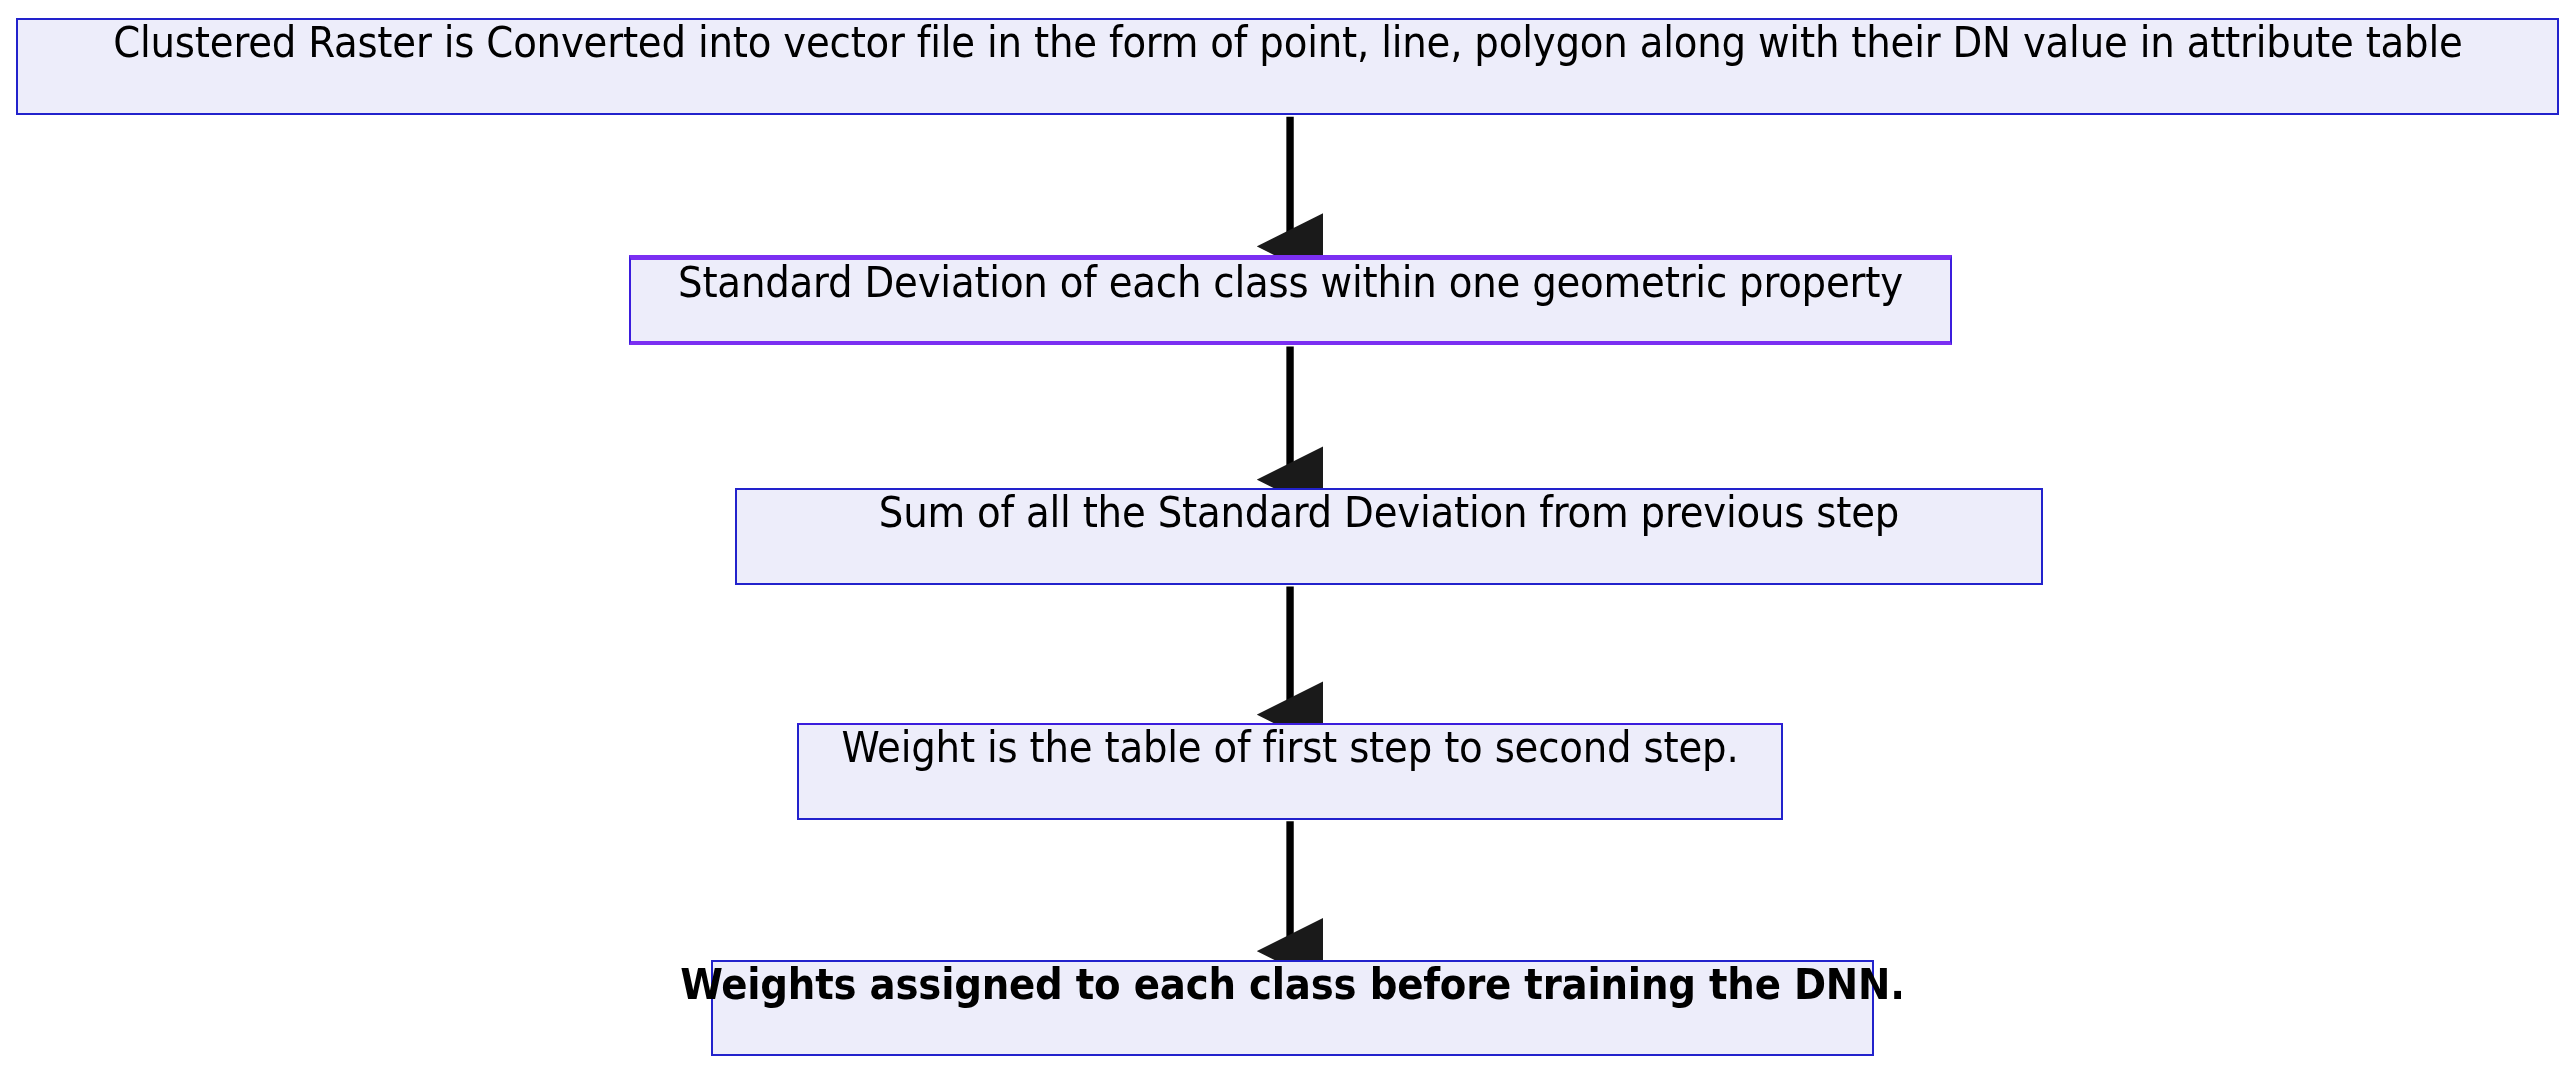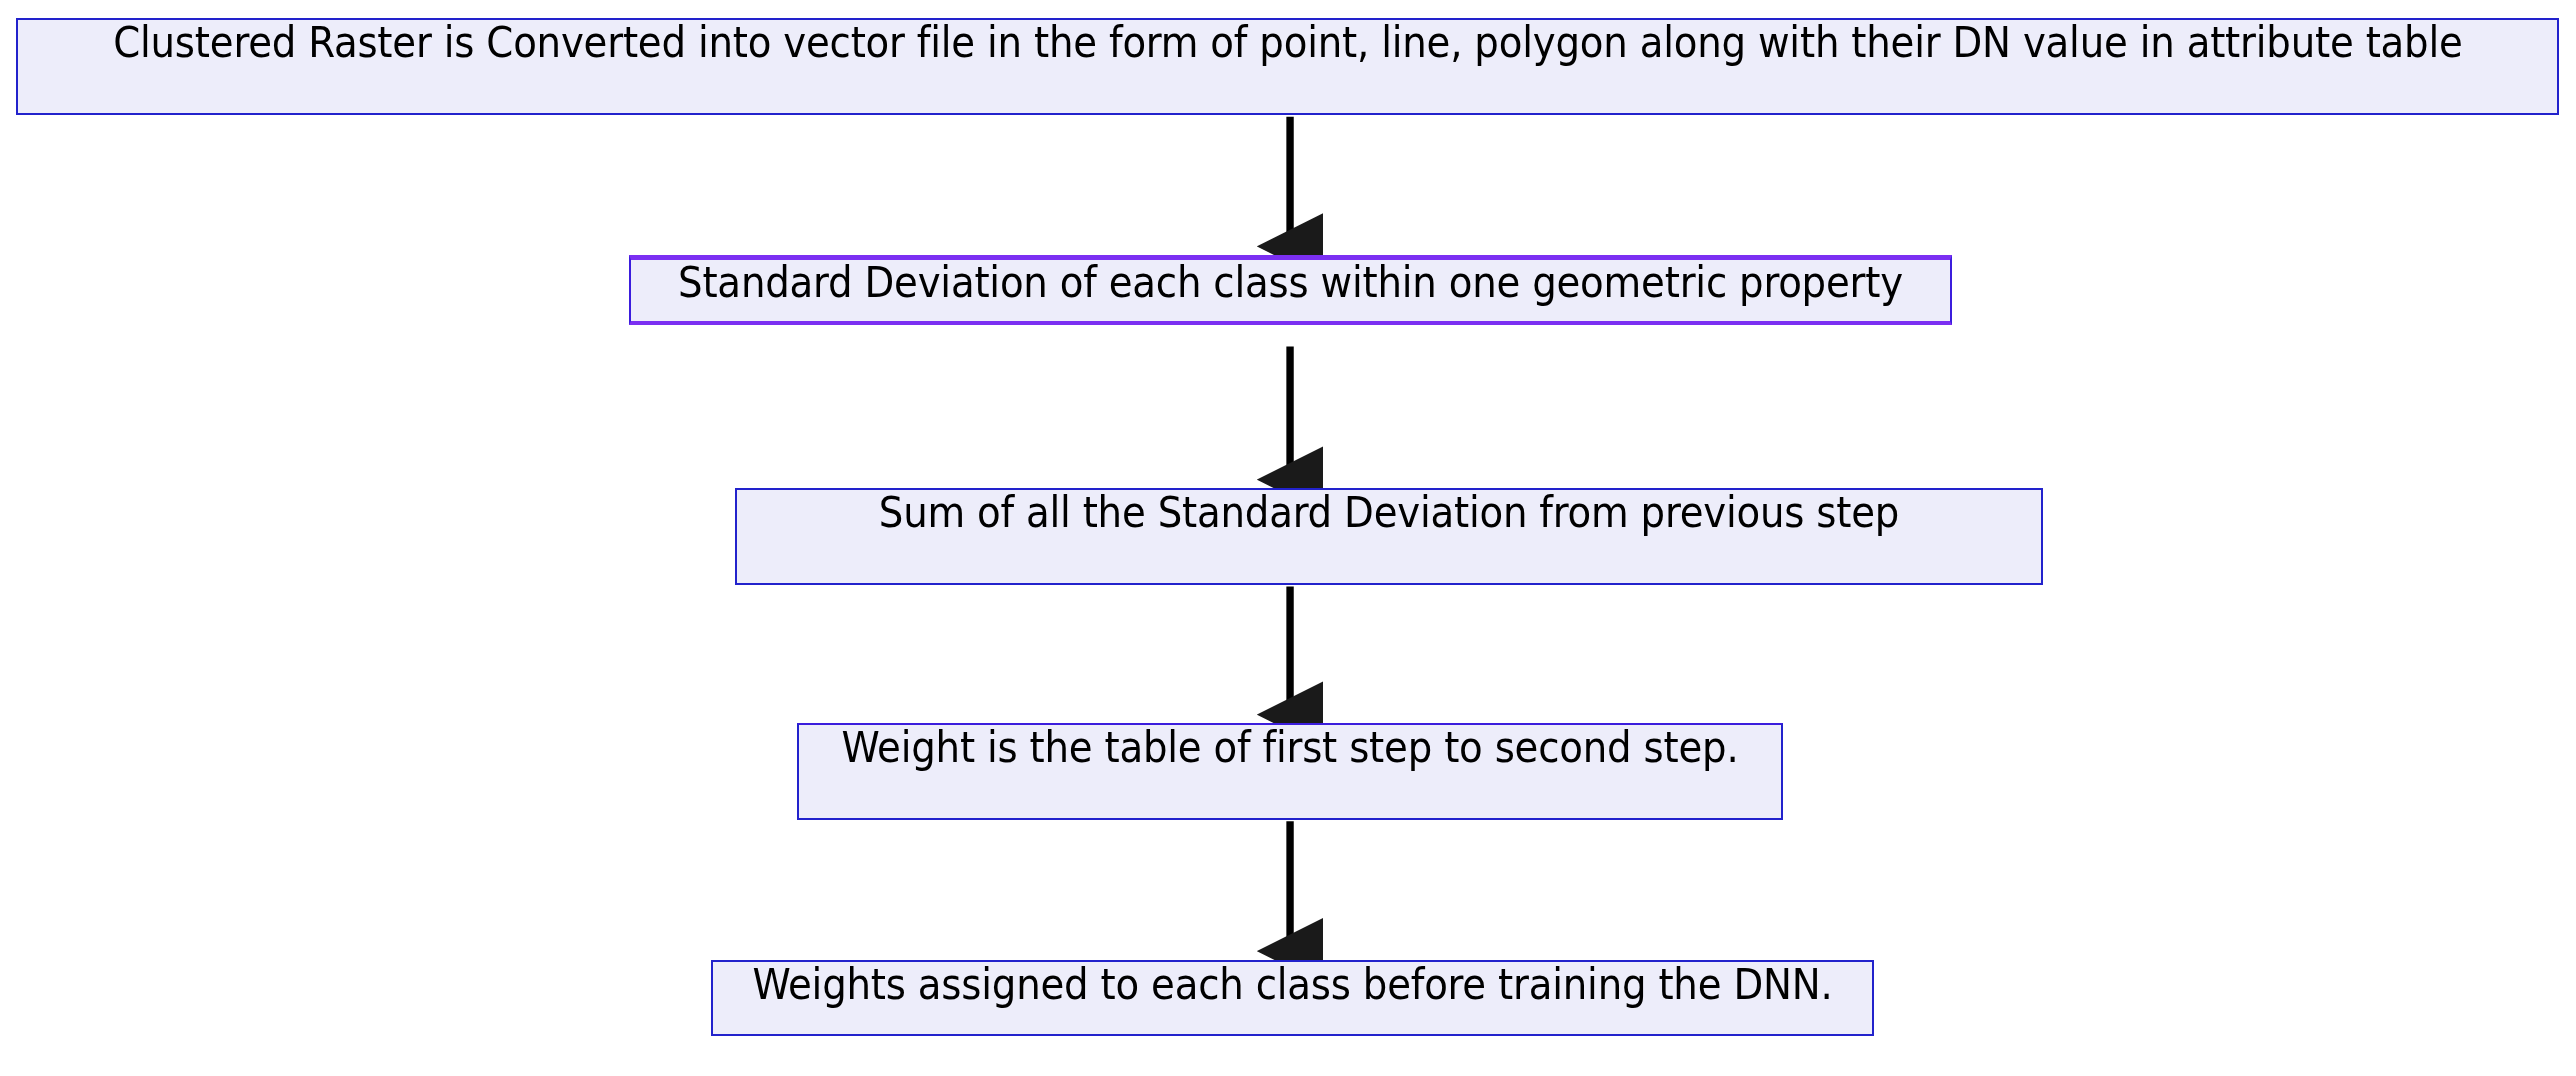--- a/index.html
+++ b/index.html
@@ -35,39 +35,40 @@
     letter-spacing: -0.2px;
     transform: scaleX(0.93);
     transform-origin: center center;
   }
   
   #node-0 {
     left: 16.4px;  top: 18px;   width: 2543px; height: 97px;
     border: 2.5px solid #2222cc;
   }
   #node-1 {
-    left: 629px; top: 255px;  width: 1323px; height: 70px;
+    left: 629px; top: 255px;  width: 1323px; height: 90px;
     border: 2.5px solid #3b1ddd;
     border-top-color: #7b2ff2;
     border-top-width: 5px;
     border-bottom-color: #7b2ff2;
     border-bottom-width: 4.1px;
   }
   #node-2 {
     left: 735px; top: 488px;  width: 1308px; height: 97px;
     border: 2.5px solid #2222cc;
   }
   #node-3 {
     left: 797px; top: 723px;  width: 986px; height: 97px;
     border: 2.5px solid #2222cc;
     border-top-color: #3b1ddd;
   }
   #node-4 {
-    left: 711px; top: 960px; width: 1163px; height: 76px;
+    left: 711px; top: 960px; width: 1163px; height: 96px;
     border: 2.5px solid #2222cc;
+    font-weight: bold;
   }
 
   
   .edge {
     position: absolute;
     left: 0; top: 0;
     width: 2576px;
     height: 1076px;
     pointer-events: none;
     overflow: visible;

